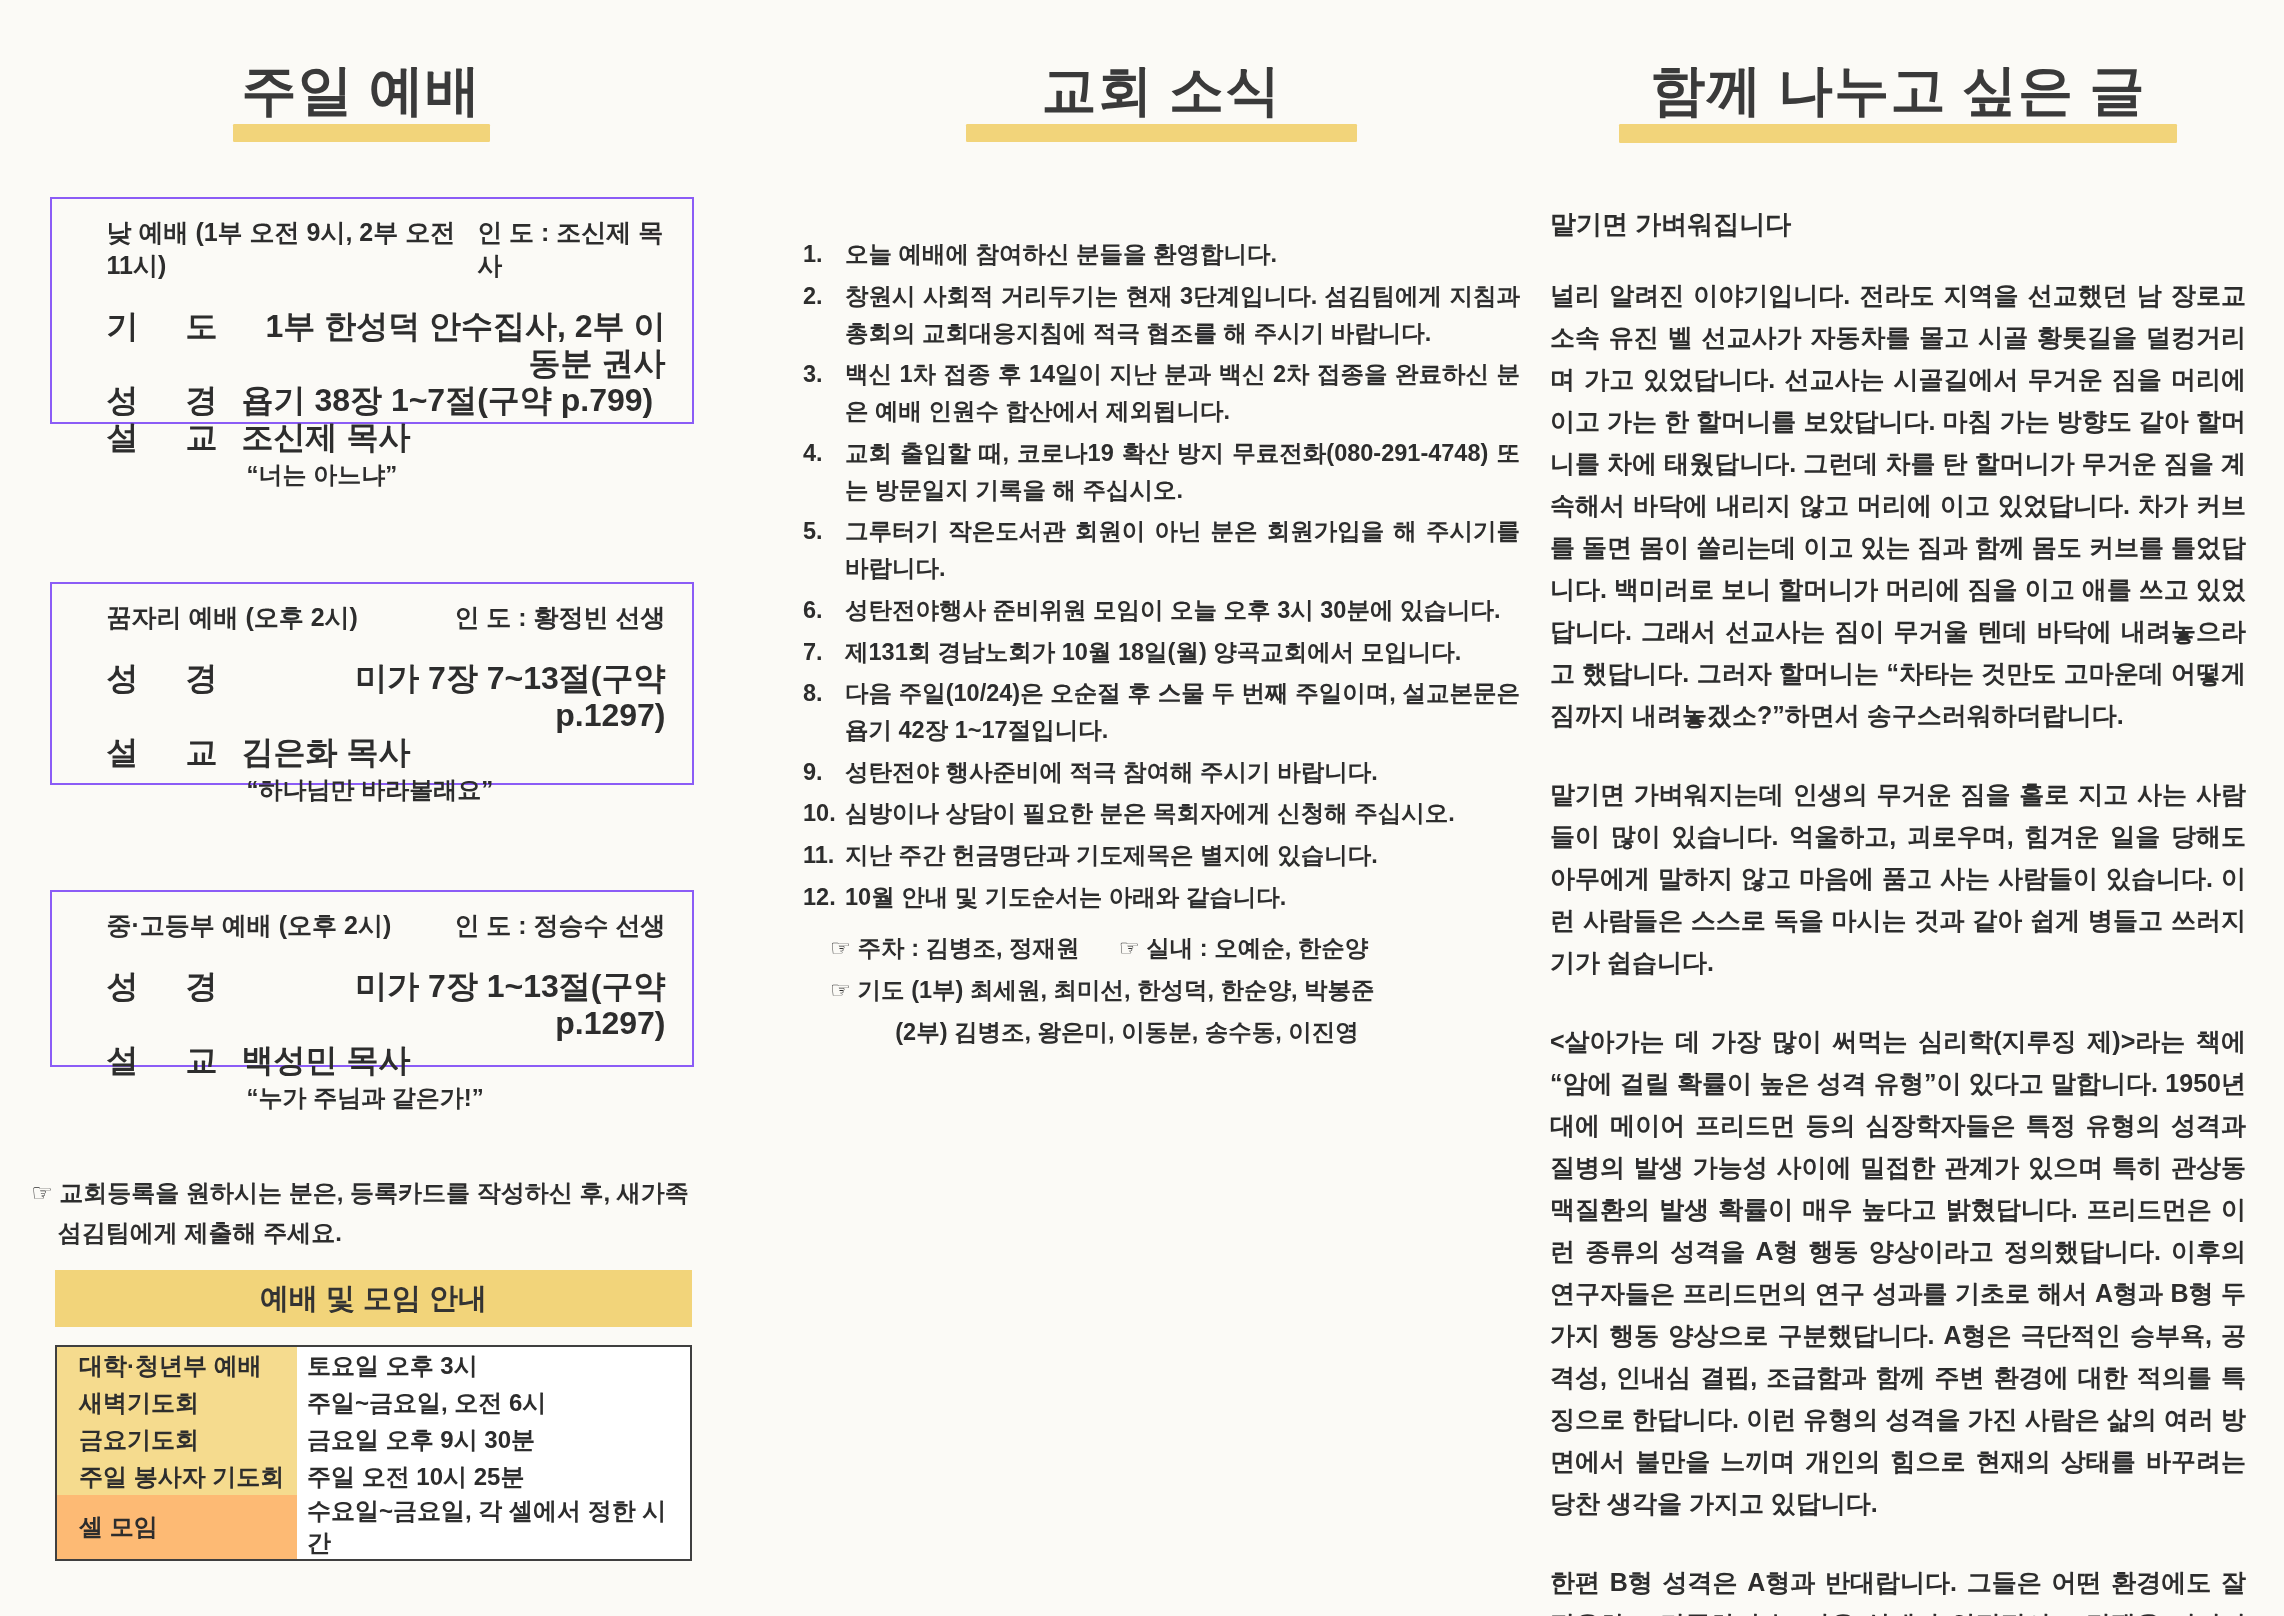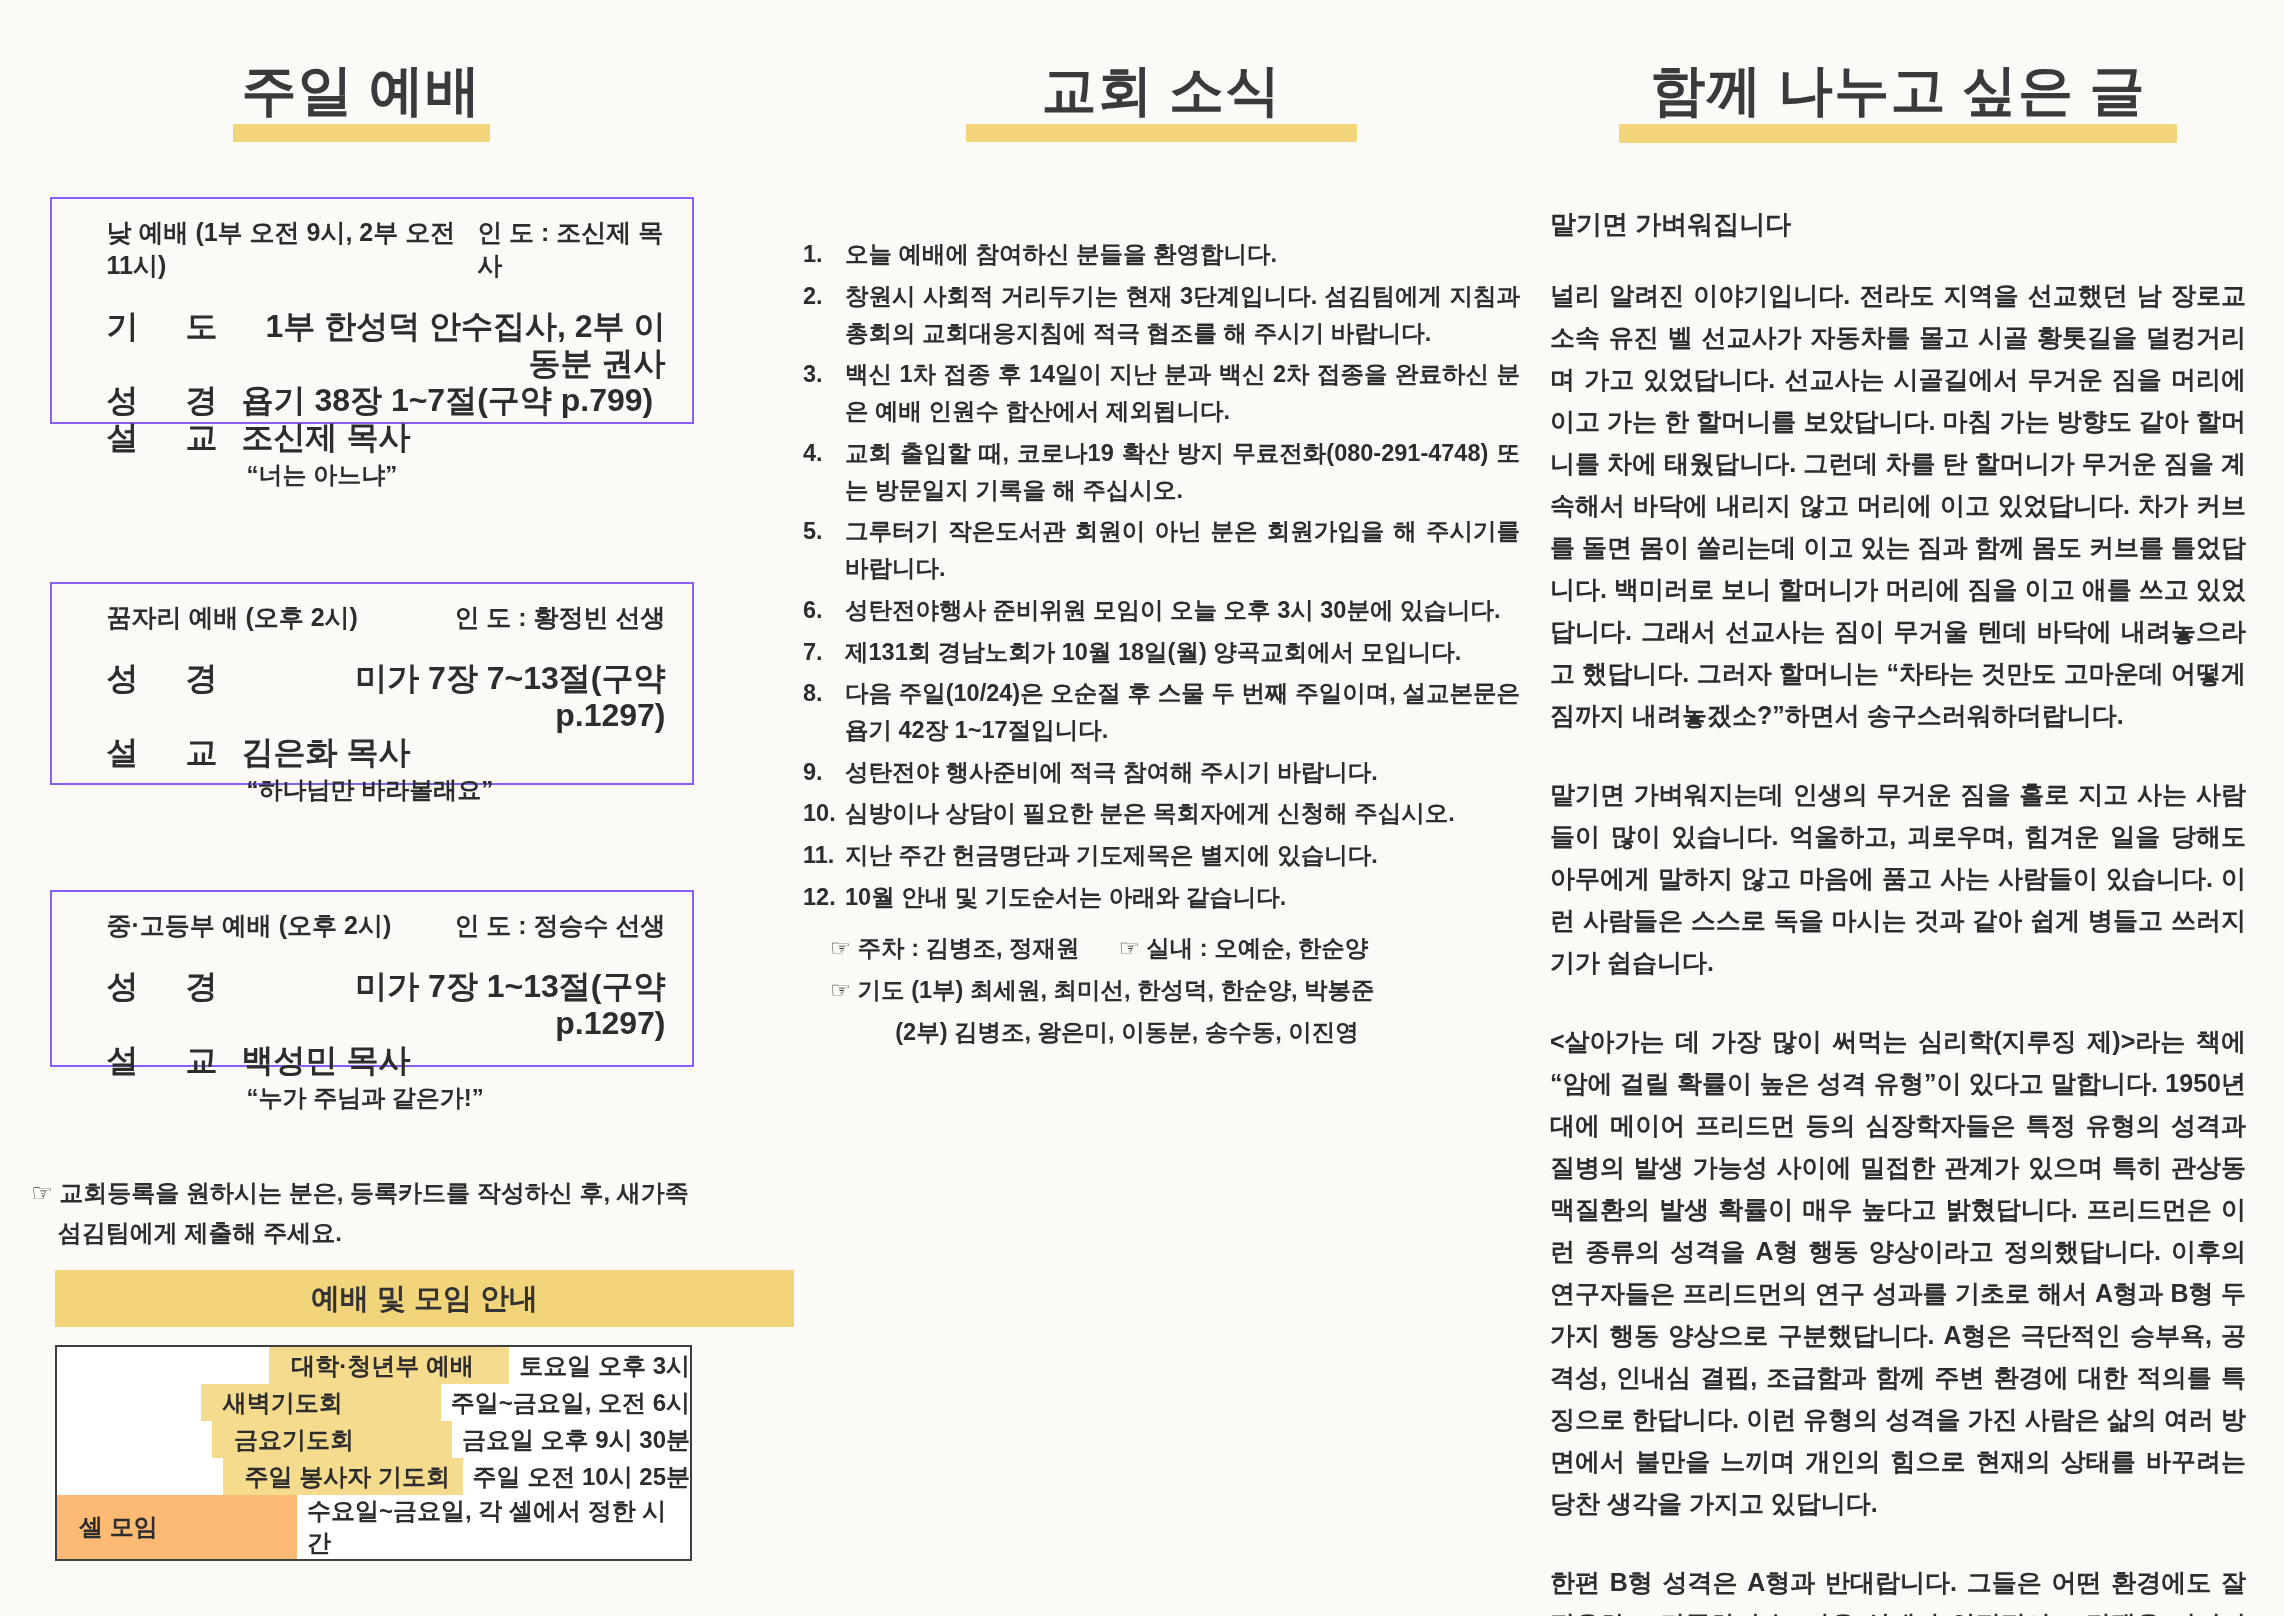--- a/index.html
+++ b/index.html
@@ -44,30 +44,30 @@
   .wbox-rows{margin-top:26px;}
   .wrow{display:flex;font-size:32px;font-weight:700;line-height:37px;}
   .wrow .lab{width:111px;text-align:justify;text-align-last:justify;flex:0 0 111px;}
   .wrow .val{margin-left:24px;white-space:pre-wrap;text-align:right;}
   .quote{font-size:24px;font-weight:700;line-height:37px;margin-left:140px;}
 
   
   .note{position:absolute;top:1173px;left:5.2px;width:658px;font-size:24px;font-weight:700;line-height:40px;}
   .note-line{white-space:pre-wrap;}
   .banner{
-    position:absolute;top:1270px;left:29px;width:739px;height:57px;
+    position:absolute;top:1270px;left:29px;width:637px;height:57px;
     display:flex;align-items:center;justify-content:center;
     font-size:29px;font-weight:700;color:#333;
   }
   .gtable{
     position:absolute;top:1345px;left:29px;width:637px;height:216px;
     box-sizing:border-box;border:2px solid #3f3f3f;
     display:flex;flex-direction:column;background:#fff;
   }
-  .gtable .trow{flex:1;display:flex;align-items:center;font-size:24px;font-weight:700;justify-content:flex-end;}
+  .gtable .trow{flex:1;display:flex;align-items:center;font-size:24px;font-weight:700;}
   .gtable .tlab{width:240px;flex:0 0 240px;align-self:stretch;display:flex;align-items:center;padding-left:22px;box-sizing:border-box;}
   .gtable .tval{padding-left:10px;}
 
   
   .news-list{position:absolute;top:236px;left:0;width:717px;}
   .news-item{display:flex;margin-bottom:4.6px;font-size:23.5px;font-weight:700;line-height:37px;}
   .news-item .num{width:42px;flex:0 0 42px;}
   .news-item .txt{flex:1;text-align:justify;word-break:break-all;}
   .news-extras{margin-top:11.7px;padding-left:27px;}
   .extra-line{white-space:pre-wrap;font-size:23.5px;font-weight:700;line-height:42px;}

